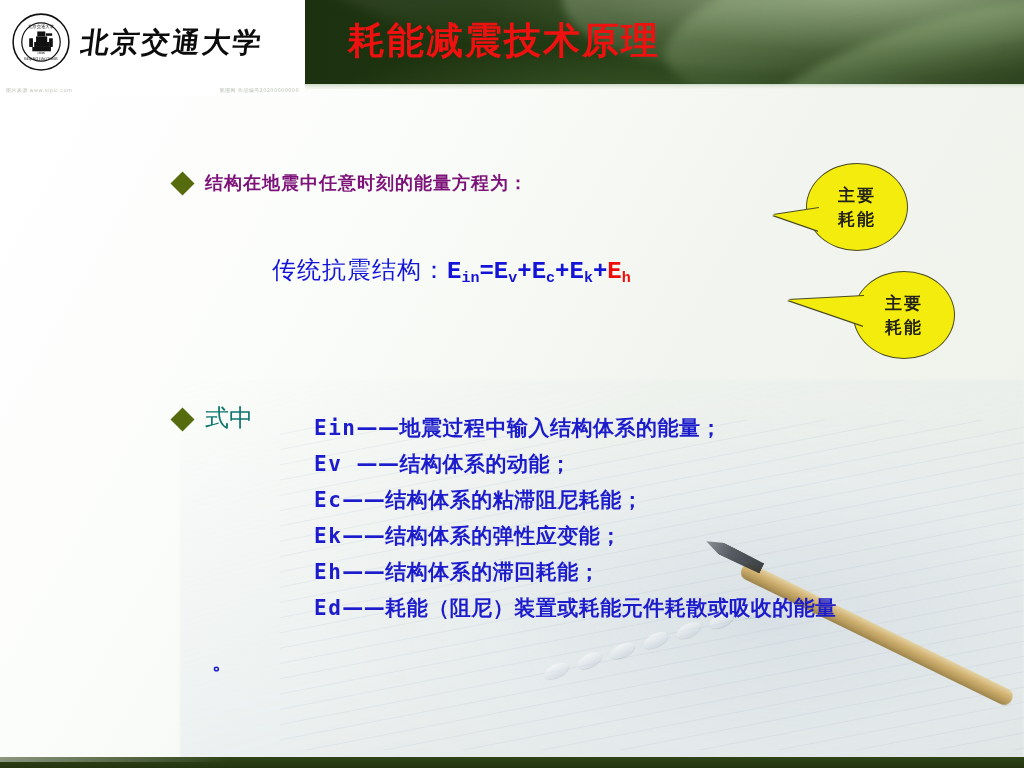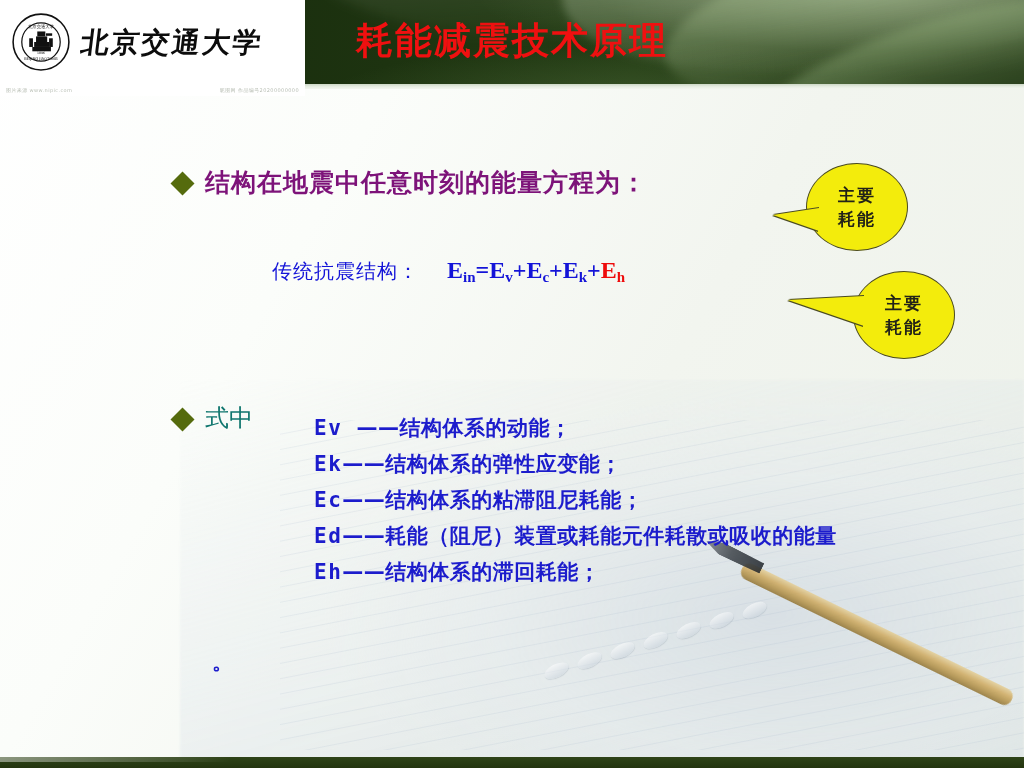--- a/index.html
+++ b/index.html
@@ -180,21 +180,21 @@
   .watermark-row span {
     font-size: 5px;
     color: #b9bfb5;
     letter-spacing: .4px;
     white-space: nowrap;
     font-family: "DejaVu Sans", "Liberation Sans", sans-serif;
   }
 
   .slide-title {
     position: absolute;
-    left: 356px;
+    left: 348px;
     top: 16px;
     font-size: 37px;
     font-weight: 700;
     color: #ef1010;
     letter-spacing: 2px;
     line-height: 50px;
     white-space: nowrap;
     font-family: "DejaVu Sans", "Liberation Sans", sans-serif;
   }
 
@@ -227,21 +227,21 @@
     flex: 0 0 17px;
     margin-top: 9px;
   }
   .bullet-text {
     margin-left: 14px;
     white-space: nowrap;
   }
 
   #bullet-energy { left: 174px; top: 166px; }
   #bullet-energy .bullet-text {
-    font-size: 25px;
+    font-size: 18px;
     font-weight: 700;
     color: #7d1379;
     letter-spacing: 1px;
     line-height: 34px;
   }
 
   #bullet-where { left: 174px; top: 402px; }
   #bullet-where .bullet-text {
     font-size: 24px;
     font-weight: 400;
@@ -250,29 +250,28 @@
   }
 
   .formula {
     position: absolute;
     color: #1414d8;
     white-space: nowrap;
     font-weight: 700;
     line-height: 36px;
   }
   .formula .cn {
-    font-size: 20px;
+    font-size: 24px;
     font-weight: 400;
     letter-spacing: 1px;
   }
   .formula .eq {
     font-size: 24px;
     font-weight: 700;
-    margin-left: 28px;
-    font-family: Liberation Serif, serif;
+    font-family: Liberation Mono, monospace;
   }
   .formula .eq sub {
     font-size: 15px;
     font-weight: 700;
     vertical-align: baseline;
     position: relative;
     bottom: -4px;
   }
   .formula .hot { color: #ee0b0b; }
 
@@ -427,33 +426,36 @@
       <div>耗能</div>
     </div>
 
     <div class="bullet-row" id="bullet-where">
       <div class="diamond"></div>
       <div class="bullet-text">式中</div>
     </div>
 
     <div class="defs">
       <div class="def-line">
+        <span class="sym">Ein</span><span>——</span><span>地震过程中输入结构体系的能量；</span>
+      </div>
+      <div class="def-line">
         <span class="sym">Ev </span><span>——</span><span>结构体系的动能；</span>
       </div>
       <div class="def-line">
+        <span class="sym">Ec</span><span>——</span><span>结构体系的粘滞阻尼耗能；</span>
+      </div>
+      <div class="def-line">
         <span class="sym">Ek</span><span>——</span><span>结构体系的弹性应变能；</span>
       </div>
       <div class="def-line">
-        <span class="sym">Ec</span><span>——</span><span>结构体系的粘滞阻尼耗能；</span>
+        <span class="sym">Eh</span><span>——</span><span>结构体系的滞回耗能；</span>
       </div>
       <div class="def-line">
         <span class="sym">Ed</span><span>——</span><span>耗能（阻尼）装置或耗能元件耗散或吸收的能量</span>
-      </div>
-      <div class="def-line">
-        <span class="sym">Eh</span><span>——</span><span>结构体系的滞回耗能；</span>
       </div>
     </div>
     <div class="def-period">。</div>
 
   </div>
 
   <div class="footer-bar"></div>
   <div class="footer-bar-hl"></div>
 
 </div>

